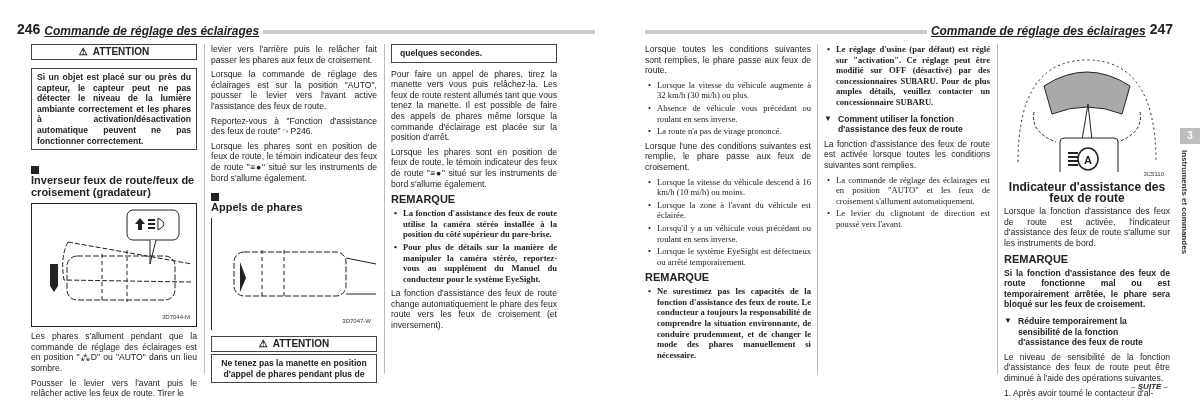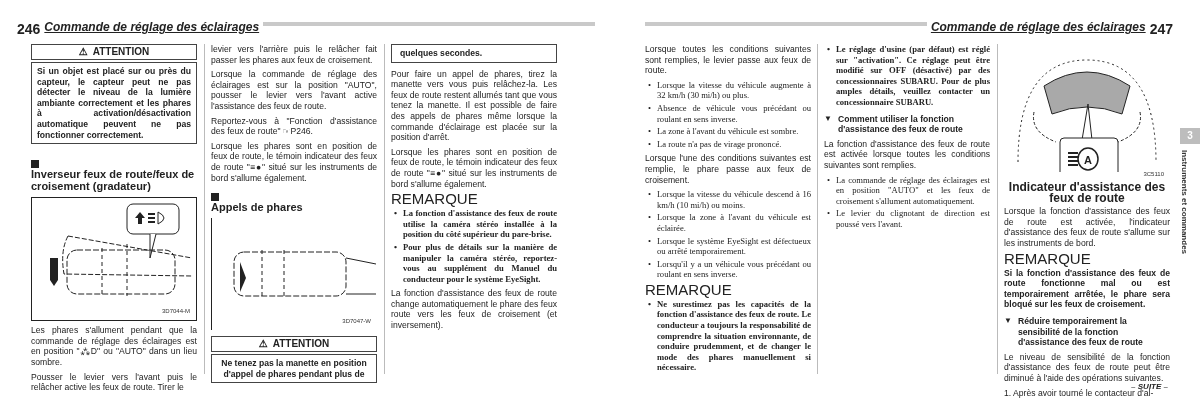--- a/index.html
+++ b/index.html
@@ -1,32 +1,32 @@
 <!DOCTYPE html>
 <html><head>
 <meta charset="utf-8">
 <style>
   html, body { margin:0; padding:0; background:#fff; }
   body { width:1200px; height:402px; position:relative; overflow:hidden;
          font-family:"Liberation Sans", sans-serif; color:#222; font-size:8.6px; line-height:10.6px; }
   .page { position:absolute; top:0; height:402px; }
-  .hdr { position:absolute; top:22px; height:14px; display:flex; }
+  .hdr { position:absolute; top:22px; height:14px; display:flex; align-items:flex-end; }
   .hdr .num { font-weight:bold; font-size:14px; line-height:14px; }
   .hdr .title { font-style:italic; font-weight:bold; font-size:12px; line-height:10px; margin:0 4px; white-space:nowrap;text-decoration:underline; }
   .hdr .bar { flex:1; height:4px; background:#c9c9c9; margin-bottom:2px; }
   .col { position:absolute; top:44px; }
   .vline { position:absolute; width:1px; background:#bbb; }
   p { margin:0 0 4px 0; text-align:justify; }
   .b { font-weight:bold; }
   .warnhead { border:1px solid #444; height:14px; display:flex; align-items:center; justify-content:center;
               font-weight:bold; font-size:10px; gap:5px; }
   .warnbody { border:1px solid #444; border-top:none; padding:3px 5px; font-weight:bold; margin-top:3px; border-top:1px solid #444; }
   .sec { font-weight:bold; font-size:11px; line-height:12px; margin:8px 0 5px 0; display:flex;flex-direction:column; }
   .sec .sq { width:8px; height:8px; background:#222; margin:2px 6px 0 0; flex:none; }
-  .rem { font-weight:normal; font-size:15px; line-height:12px; margin:3px 0 3px 0; }
+  .rem { font-weight:bold; font-size:11px; line-height:12px; margin:3px 0 3px 0; }
   ul { margin:0 0 4px 0; padding:0; list-style:none;font-family:Liberation Serif, serif; }
   li { position:relative; padding-left:12px; text-align:justify; margin-bottom:2px; }
   li::before { content:"•"; position:absolute; left:3px; top:0; }
   .tri { font-weight:bold; display:flex; margin:6px 0 4px 0; }
   .tri .t { flex:none; width:14px; font-size:8px; }
   .fig { border-left:1px solid #222; border-right:1px solid #222; border-bottom:1px solid #222; position:relative; }
   .figcode { position:absolute; right:6px; bottom:4px; font-size:6px; color:#333; }
   .caption { text-align:center; font-weight:bold; font-size:12px; margin:2px 0 3px 0; }
   .tab3 { position:absolute; left:1180px; top:128px; width:20px; height:16px; background:#bdbdbd; color:#fff; font-weight:bold;
           font-size:10px; text-align:center; line-height:16px; }
@@ -41,21 +41,21 @@
     <span class="num">246</span>
     <span class="title">Commande de réglage des éclairages</span>
     <span class="bar"></span>
   </div>
 
   <div class="col" style="left:31px;width:166px;">
     <div class="warnhead">
       <span>⚠</span>
       <span>ATTENTION</span>
     </div>
-    <div class="warnbody" style="margin-top:2px;text-align:justify;">Si un objet est placé sur ou près du capteur, le capteur peut ne pas détecter le niveau de la lumière ambiante correctement et les phares à activation/désactivation automatique peuvent ne pas fonctionner correctement.</div>
+    <div class="warnbody" style="margin-top:8px;text-align:justify;">Si un objet est placé sur ou près du capteur, le capteur peut ne pas détecter le niveau de la lumière ambiante correctement et les phares à activation/désactivation automatique peuvent ne pas fonctionner correctement.</div>
     <div class="sec" style="margin-top:14px;">
       <span class="sq"></span>
       <span>Inverseur feux de route/feux de croisement (gradateur)</span>
     </div>
     <div class="fig" style="height:122px;border-top:1px solid #222;">
       <svg width="164" height="120">
         <rect x="95" y="6" width="52" height="30" rx="6" fill="#fff" stroke="#222"></rect>
         <path d="M118 36 L118 60 L124 36" fill="#fff" stroke="#222"></path>
         <path d="M103 20 l5 -6 l5 6 h-3 v6 h-4 v-6 z" fill="#222"></path>
         <rect x="116" y="15" width="7" height="2" fill="#222"></rect>
@@ -117,33 +117,32 @@
 </div>
 
 <div class="page" style="left:600px;width:600px;">
   <div class="hdr" style="left:45px;width:528px;">
     <span class="bar"></span>
     <span class="title">Commande de réglage des éclairages</span>
     <span class="num">247</span>
   </div>
 
   <div class="col" style="left:45px;width:166px;">
-    <p>Lorsque toutes les conditions suivantes sont remplies, le levier passe aux feux de route.</p>
+    <p>Lorsque toutes les conditions suivantes sont remplies, le phare passe aux feux de route.</p>
     <ul>
       <li>Lorsque la vitesse du véhicule augmente à 32 km/h (30 mi/h) ou plus.</li>
       <li>Absence de véhicule vous précédant ou roulant en sens inverse.</li>
-      <li>La zone à l'avant du véhicule est sombre.</li>
       <li>La route n'a pas de virage prononcé.</li>
     </ul>
     <p>Lorsque l'une des conditions suivantes est remplie, le phare passe aux feux de croisement.</p>
     <ul>
       <li>Lorsque la vitesse du véhicule descend à 16 km/h (10 mi/h) ou moins.</li>
       <li>Lorsque la zone à l'avant du véhicule est éclairée.</li>
+      <li>Lorsqu'il y a un véhicule vous précédant ou roulant en sens inverse.</li>
       <li>Lorsque le système EyeSight est défectueux ou arrêté temporairement.</li>
-      <li>Lorsqu'il y a un véhicule vous précédant ou roulant en sens inverse.</li>
     </ul>
     <div class="rem">REMARQUE</div>
     <ul class="b">
       <li>Ne surestimez pas les capacités de la fonction d'assistance des feux de route. Le conducteur a toujours la responsabilité de comprendre la situation environnante, de conduire prudemment, et de changer le mode des phares manuellement si nécessaire.</li>
     </ul>
   </div>
   <div class="vline" style="left:217px;top:44px;height:330px;"></div>
 
   <div class="col" style="left:224px;width:166px;">
     <ul class="b">

